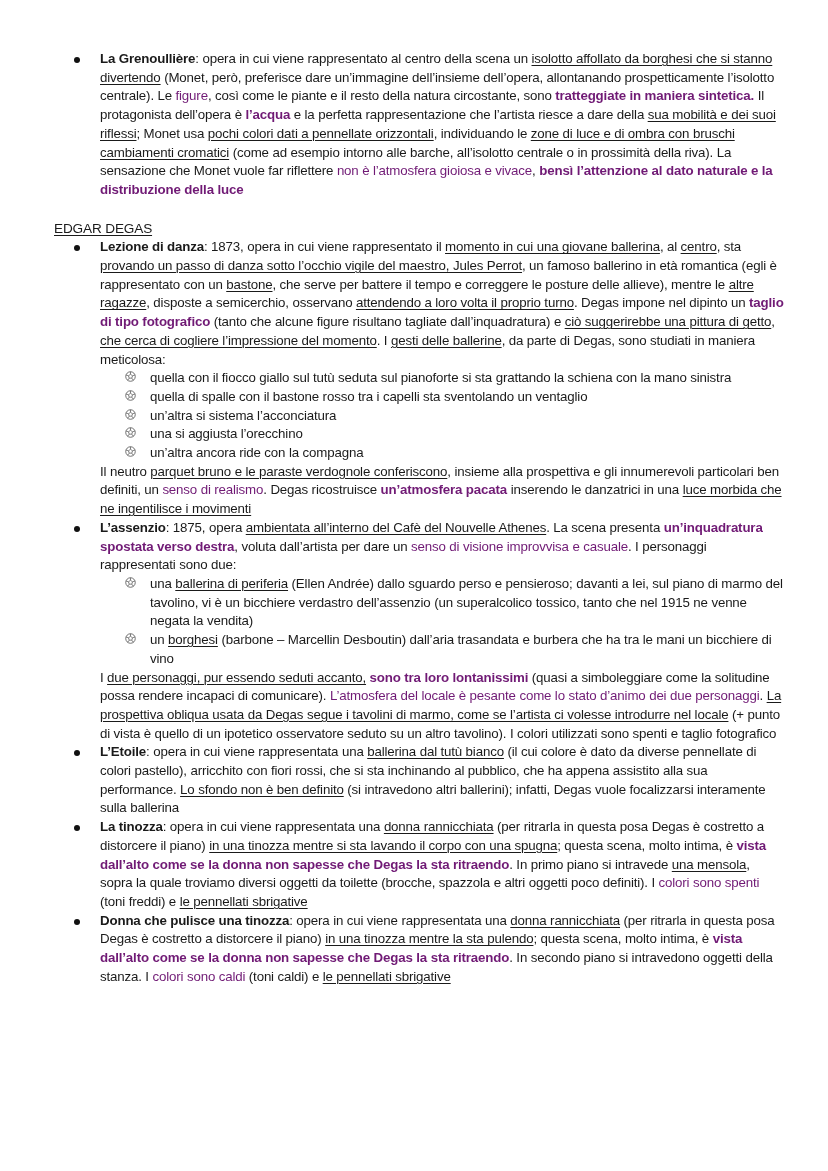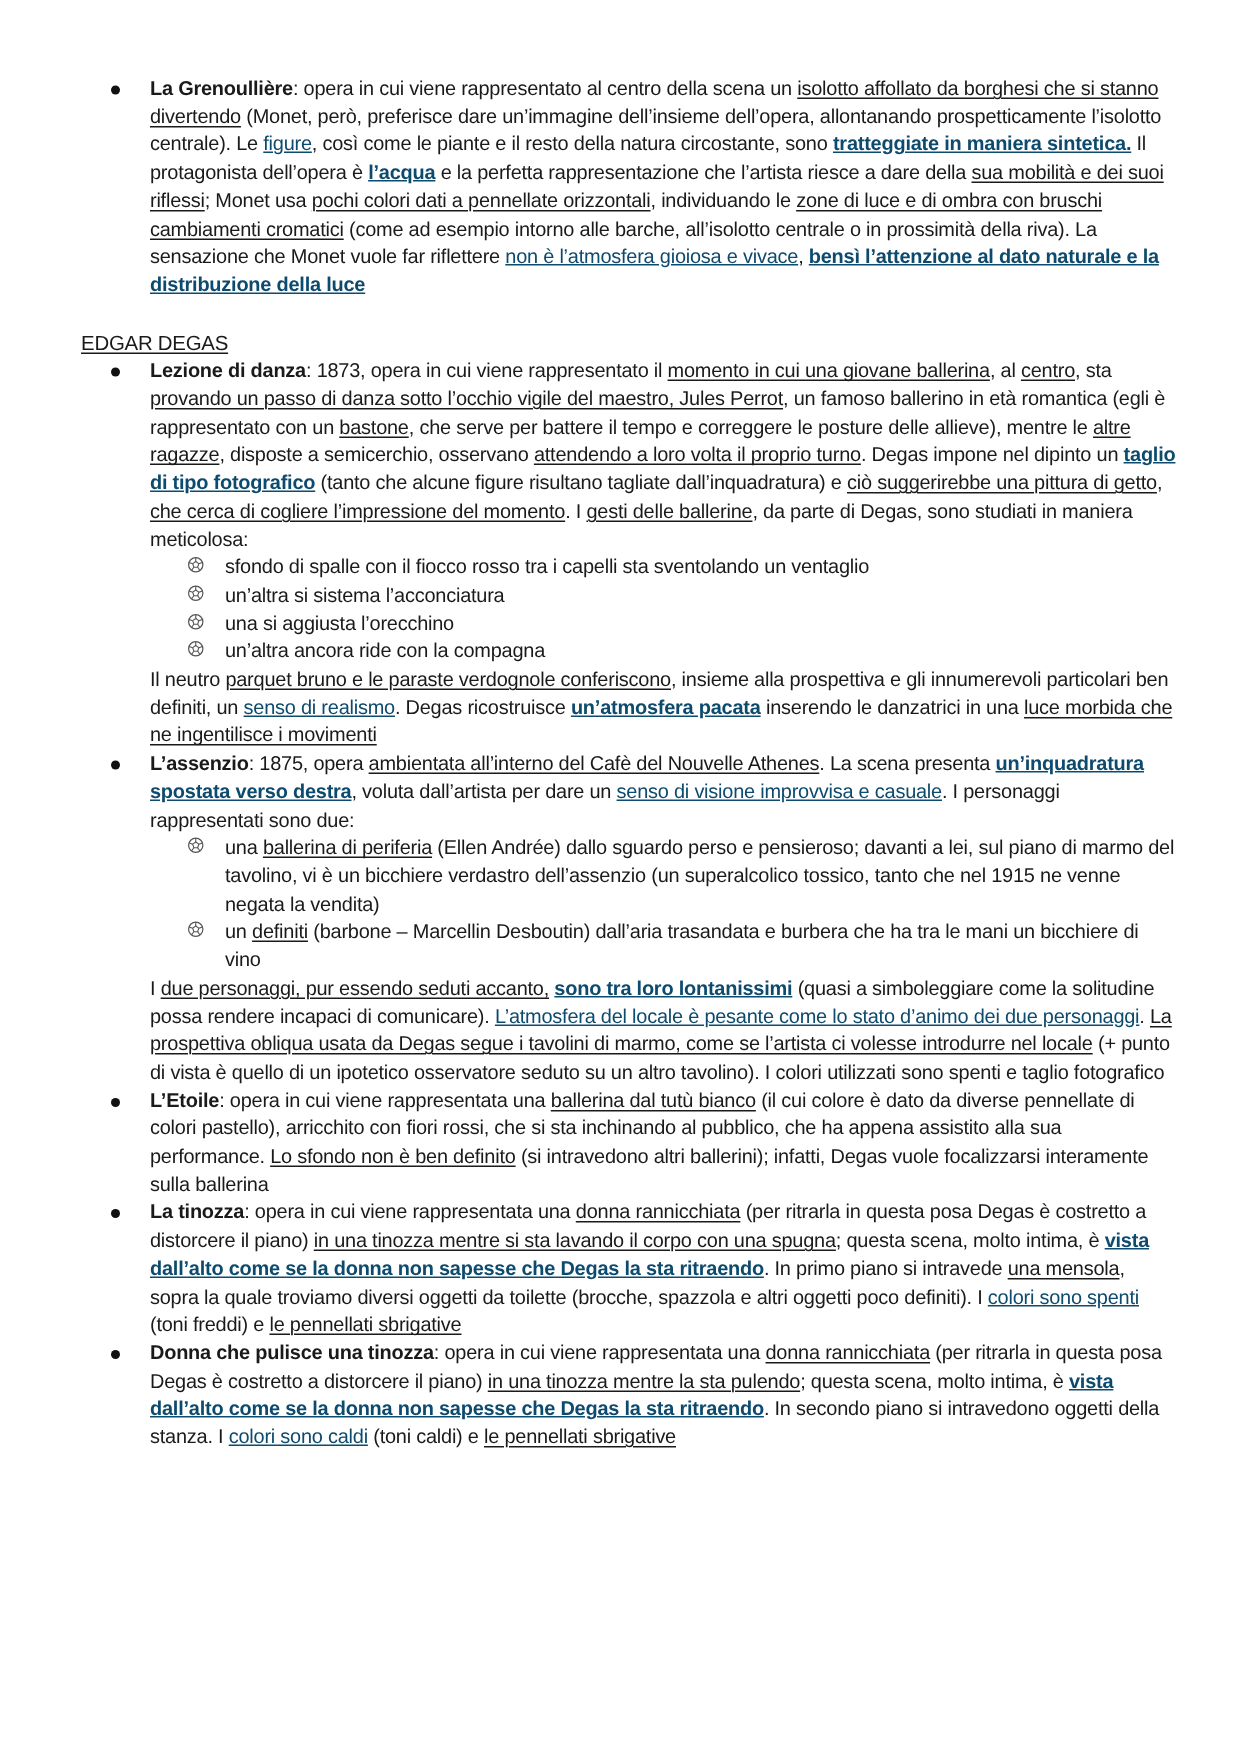--- a/index.html
+++ b/index.html
@@ -21,21 +21,21 @@
   ul.sub { list-style:none; margin:0; padding:0; }
   ul.sub > li { position:relative; padding-left:50px; }
   ul.sub > li .ball {
     position:absolute; left:25px; top:2px; width:11px; height:11px;
   }
   .heading {
     margin:20px 0 0 0; text-decoration:underline; text-underline-offset:2px;
     font-size:13.6px;
   }
   .b { font-weight:bold;margin-top:12px; }
-  .r { color:#0c4a6e;text-decoration:underline; }
+  .r { color:#701a75; }
   .u { text-decoration:underline; text-underline-offset:2px; text-decoration-thickness:1px; }
   p.para { margin:0; }
 </style>
 </head>
 <body>
 
 <div class="page">
   <div class="content" id="content">
       <ul class="main">
         <li>
@@ -50,21 +50,30 @@
           <p class="para"><span class="b">Lezione di danza</span><span>: 1873, opera in cui viene rappresentato il </span><span class="u">momento in cui una giovane ballerina</span><span>, al </span><span class="u">centro</span><span>, sta </span><span class="u">provando un passo di danza sotto l’occhio vigile del maestro, Jules Perrot</span><span>, un famoso ballerino in età romantica (egli è rappresentato con un </span><span class="u">bastone</span><span>, che serve per battere il tempo e correggere le posture delle allieve), mentre le </span><span class="u">altre ragazze</span><span>, disposte a semicerchio, osservano </span><span class="u">attendendo a loro volta il proprio turno</span><span>. Degas impone nel dipinto un </span><span class="b r">taglio di tipo fotografico</span><span> (tanto che alcune figure risultano tagliate dall’inquadratura) e </span><span class="u">ciò suggerirebbe una pittura di getto</span><span>, </span><span class="u">che cerca di cogliere l’impressione del momento</span><span>. I </span><span class="u">gesti delle ballerine</span><span>, da parte di Degas, sono studiati in maniera meticolosa:</span></p>
           <ul class="sub">
             <li><svg class="ball" viewBox="0 0 12 12">
     <circle cx="6" cy="6" r="5.2" fill="none" stroke="#555" stroke-width="0.9"></circle>
     <polygon points="6,3.6 8.2,5.2 7.4,7.8 4.6,7.8 3.8,5.2" fill="none" stroke="#555" stroke-width="0.8"></polygon>
     <line x1="6" y1="3.6" x2="6" y2="0.9" stroke="#555" stroke-width="0.8"></line>
     <line x1="8.2" y1="5.2" x2="10.9" y2="4.3" stroke="#555" stroke-width="0.8"></line>
     <line x1="7.4" y1="7.8" x2="9.1" y2="10.2" stroke="#555" stroke-width="0.8"></line>
     <line x1="4.6" y1="7.8" x2="2.9" y2="10.2" stroke="#555" stroke-width="0.8"></line>
     <line x1="3.8" y1="5.2" x2="1.1" y2="4.3" stroke="#555" stroke-width="0.8"></line>
-  </svg><span>sfondo di spalle con il fiocco rosso tra i capelli sta sventolando un ventaglio</span></li>
+  </svg><span>quella con il fiocco giallo sul tutù seduta sul pianoforte si sta grattando la schiena con la mano sinistra</span></li>
+            <li><svg class="ball" viewBox="0 0 12 12">
+    <circle cx="6" cy="6" r="5.2" fill="none" stroke="#555" stroke-width="0.9"></circle>
+    <polygon points="6,3.6 8.2,5.2 7.4,7.8 4.6,7.8 3.8,5.2" fill="none" stroke="#555" stroke-width="0.8"></polygon>
+    <line x1="6" y1="3.6" x2="6" y2="0.9" stroke="#555" stroke-width="0.8"></line>
+    <line x1="8.2" y1="5.2" x2="10.9" y2="4.3" stroke="#555" stroke-width="0.8"></line>
+    <line x1="7.4" y1="7.8" x2="9.1" y2="10.2" stroke="#555" stroke-width="0.8"></line>
+    <line x1="4.6" y1="7.8" x2="2.9" y2="10.2" stroke="#555" stroke-width="0.8"></line>
+    <line x1="3.8" y1="5.2" x2="1.1" y2="4.3" stroke="#555" stroke-width="0.8"></line>
+  </svg><span>quella di spalle con il bastone rosso tra i capelli sta sventolando un ventaglio</span></li>
             <li><svg class="ball" viewBox="0 0 12 12">
     <circle cx="6" cy="6" r="5.2" fill="none" stroke="#555" stroke-width="0.9"></circle>
     <polygon points="6,3.6 8.2,5.2 7.4,7.8 4.6,7.8 3.8,5.2" fill="none" stroke="#555" stroke-width="0.8"></polygon>
     <line x1="6" y1="3.6" x2="6" y2="0.9" stroke="#555" stroke-width="0.8"></line>
     <line x1="8.2" y1="5.2" x2="10.9" y2="4.3" stroke="#555" stroke-width="0.8"></line>
     <line x1="7.4" y1="7.8" x2="9.1" y2="10.2" stroke="#555" stroke-width="0.8"></line>
     <line x1="4.6" y1="7.8" x2="2.9" y2="10.2" stroke="#555" stroke-width="0.8"></line>
     <line x1="3.8" y1="5.2" x2="1.1" y2="4.3" stroke="#555" stroke-width="0.8"></line>
   </svg><span>un’altra si sistema l’acconciatura</span></li>
             <li><svg class="ball" viewBox="0 0 12 12">
@@ -102,21 +111,21 @@
     <line x1="3.8" y1="5.2" x2="1.1" y2="4.3" stroke="#555" stroke-width="0.8"></line>
   </svg><span>una </span><span class="u">ballerina di periferia</span><span> (Ellen Andrée) dallo sguardo perso e pensieroso; davanti a lei, sul piano di marmo del tavolino, vi è un bicchiere verdastro dell’assenzio (un superalcolico tossico, tanto che nel 1915 ne venne negata la vendita)</span></li>
             <li><svg class="ball" viewBox="0 0 12 12">
     <circle cx="6" cy="6" r="5.2" fill="none" stroke="#555" stroke-width="0.9"></circle>
     <polygon points="6,3.6 8.2,5.2 7.4,7.8 4.6,7.8 3.8,5.2" fill="none" stroke="#555" stroke-width="0.8"></polygon>
     <line x1="6" y1="3.6" x2="6" y2="0.9" stroke="#555" stroke-width="0.8"></line>
     <line x1="8.2" y1="5.2" x2="10.9" y2="4.3" stroke="#555" stroke-width="0.8"></line>
     <line x1="7.4" y1="7.8" x2="9.1" y2="10.2" stroke="#555" stroke-width="0.8"></line>
     <line x1="4.6" y1="7.8" x2="2.9" y2="10.2" stroke="#555" stroke-width="0.8"></line>
     <line x1="3.8" y1="5.2" x2="1.1" y2="4.3" stroke="#555" stroke-width="0.8"></line>
-  </svg><span>un </span><span class="u">definiti</span><span> (barbone – Marcellin Desboutin) dall’aria trasandata e burbera che ha tra le mani un bicchiere di vino</span></li>
+  </svg><span>un </span><span class="u">borghesi</span><span> (barbone – Marcellin Desboutin) dall’aria trasandata e burbera che ha tra le mani un bicchiere di vino</span></li>
           </ul>
           <p class="para"><span>I </span><span class="u">due personaggi, pur essendo seduti accanto,</span><span> </span><span class="b r">sono tra loro lontanissimi</span><span> (quasi a simboleggiare come la solitudine possa rendere incapaci di comunicare). </span><span class="r">L’atmosfera del locale è pesante come lo stato d’animo dei due personaggi</span><span>. </span><span class="u">La prospettiva obliqua usata da Degas segue i tavolini di marmo, come se l’artista ci volesse introdurre nel locale</span><span> (+ punto di vista è quello di un ipotetico osservatore seduto su un altro tavolino). I colori utilizzati sono spenti e taglio fotografico</span></p>
         </li>
         <li>
           <span class="dot"></span>
           <p class="para"><span class="b">L’Etoile</span><span>: opera in cui viene rappresentata una </span><span class="u">ballerina dal tutù bianco</span><span> (il cui colore è dato da diverse pennellate di colori pastello), arricchito con fiori rossi, che si sta inchinando al pubblico, che ha appena assistito alla sua performance. </span><span class="u">Lo sfondo non è ben definito</span><span> (si intravedono altri ballerini); infatti, Degas vuole focalizzarsi interamente sulla ballerina</span></p>
         </li>
         <li>
           <span class="dot"></span>
           <p class="para"><span class="b">La tinozza</span><span>: opera in cui viene rappresentata una </span><span class="u">donna rannicchiata</span><span> (per ritrarla in questa posa Degas è costretto a distorcere il piano) </span><span class="u">in una tinozza mentre si sta lavando il corpo con una spugna</span><span>; questa scena, molto intima, è </span><span class="b r">vista dall’alto come se la donna non sapesse che Degas la sta ritraendo</span><span>. In primo piano si intravede </span><span class="u">una mensola</span><span>, sopra la quale troviamo diversi oggetti da toilette (brocche, spazzola e altri oggetti poco definiti). I </span><span class="r">colori sono spenti</span><span> (toni freddi) e </span><span class="u">le pennellati sbrigative</span></p>

